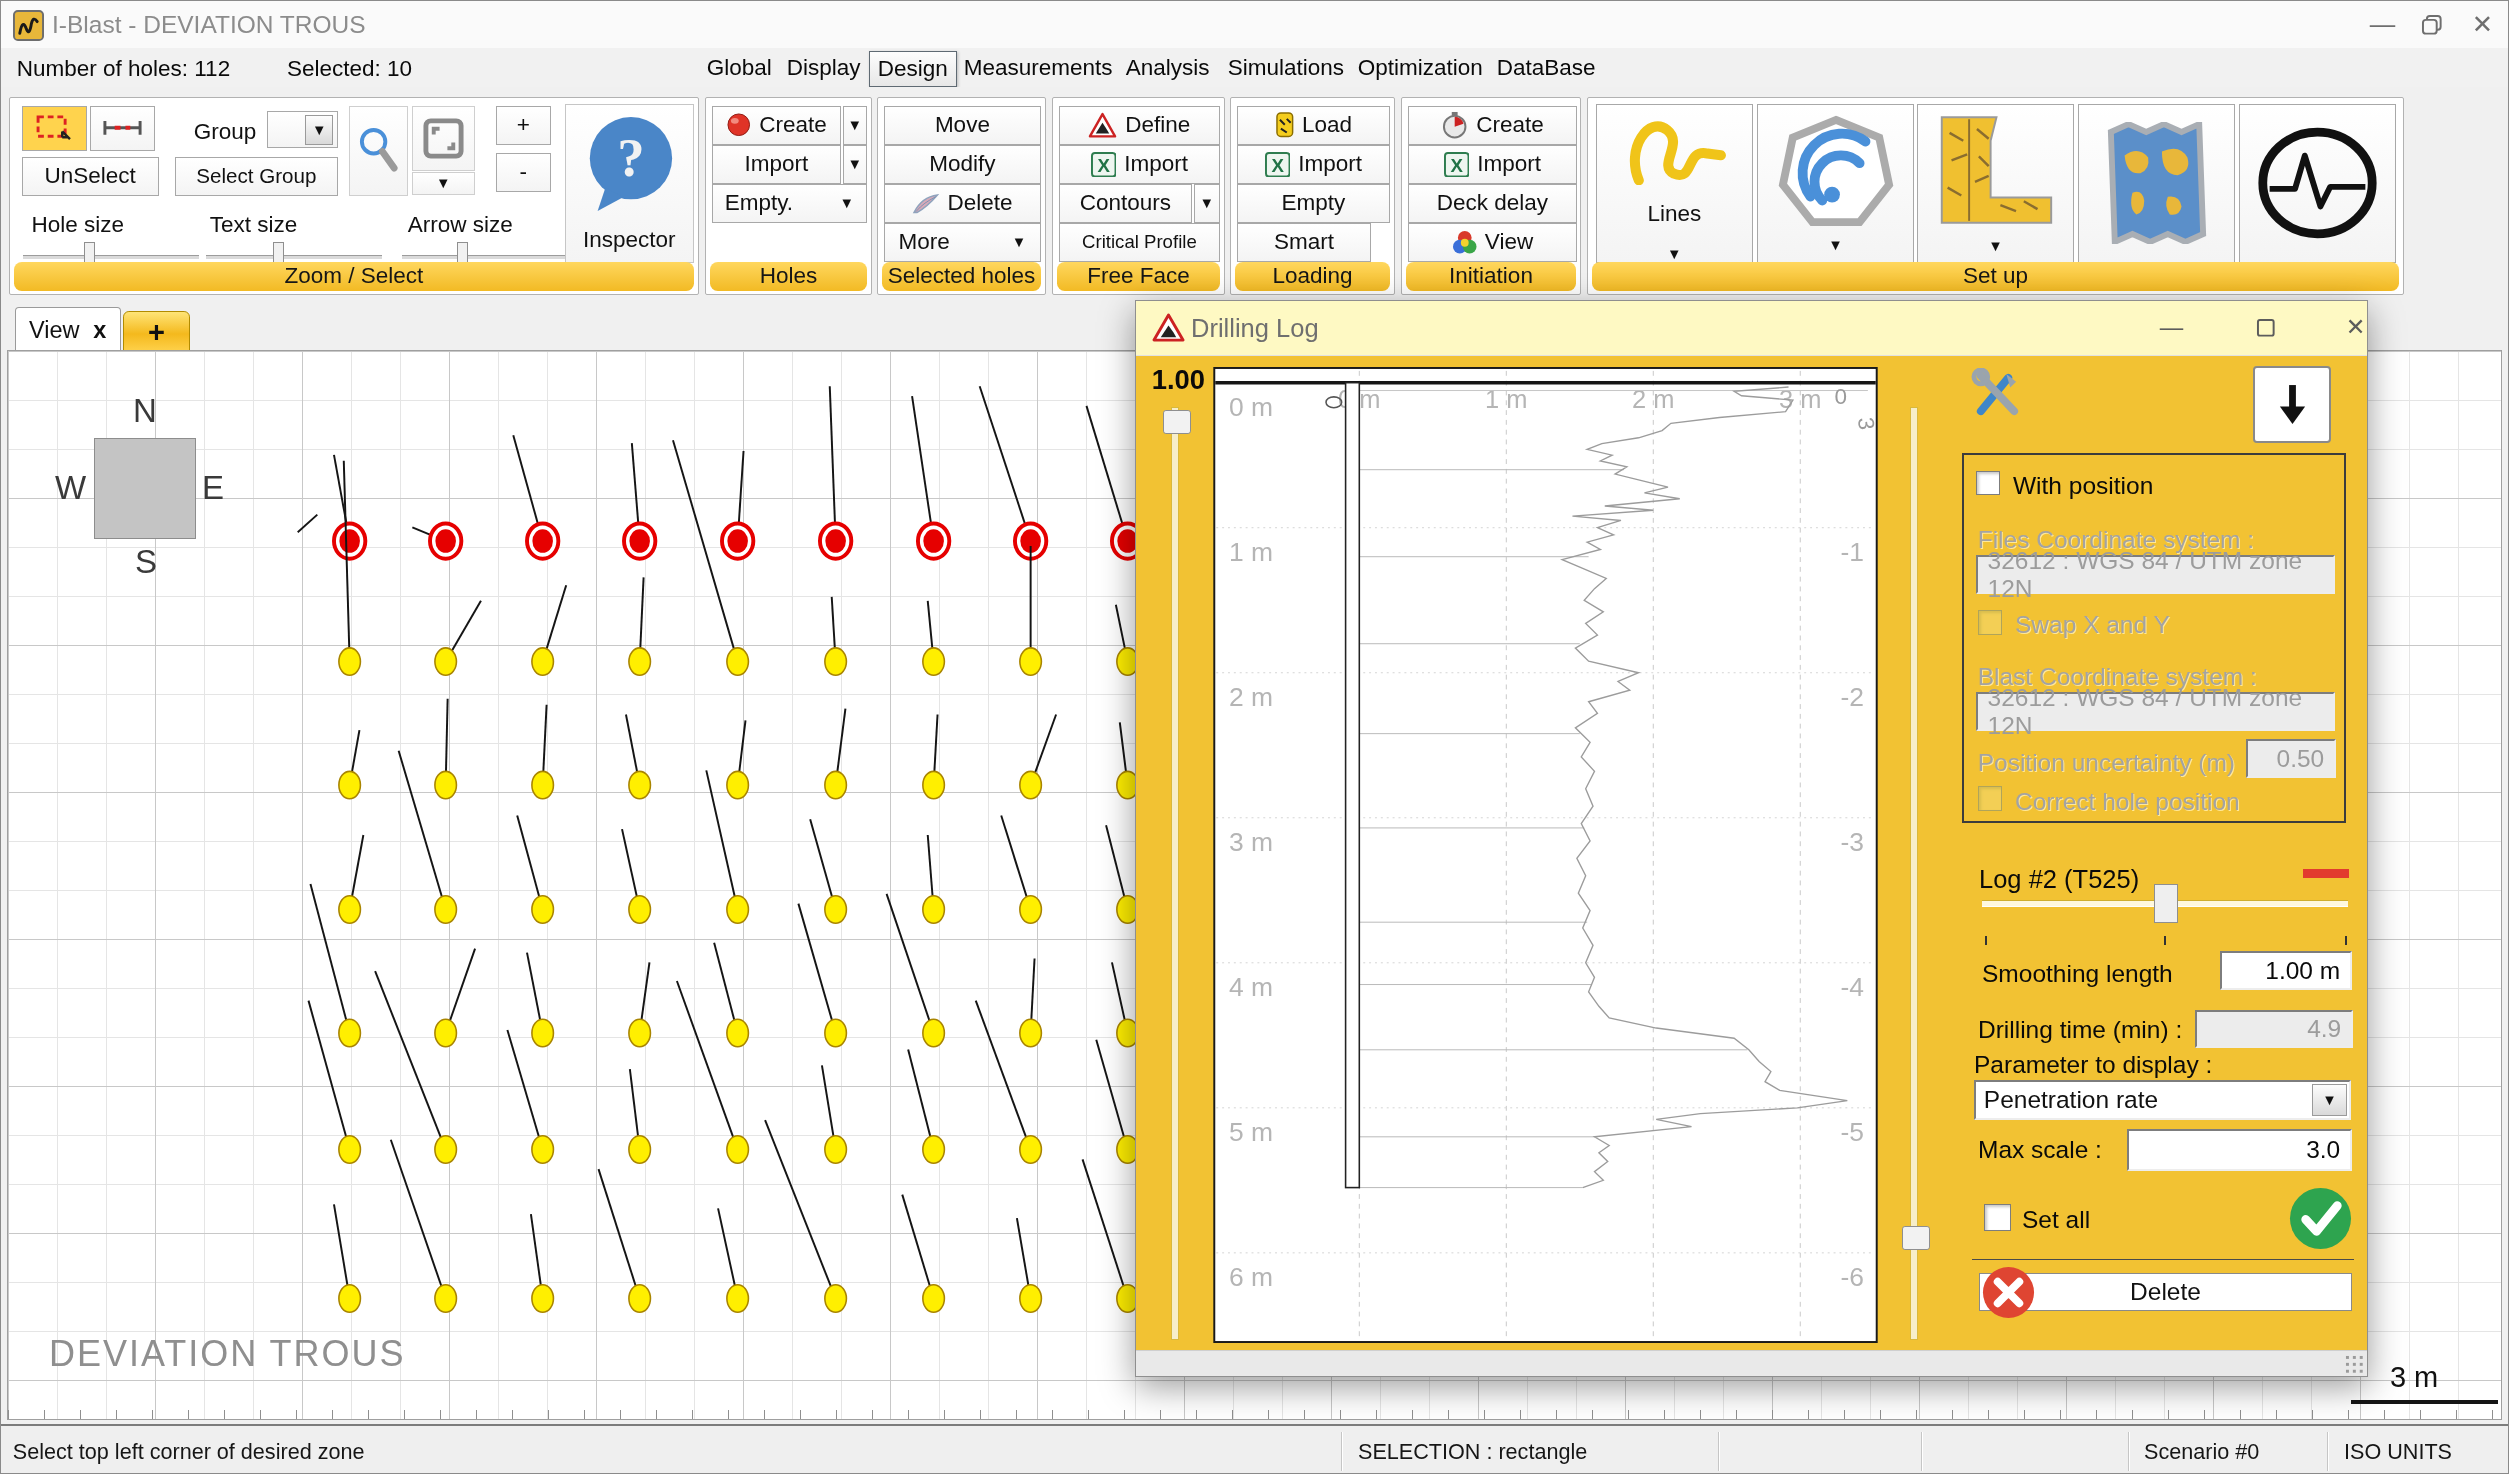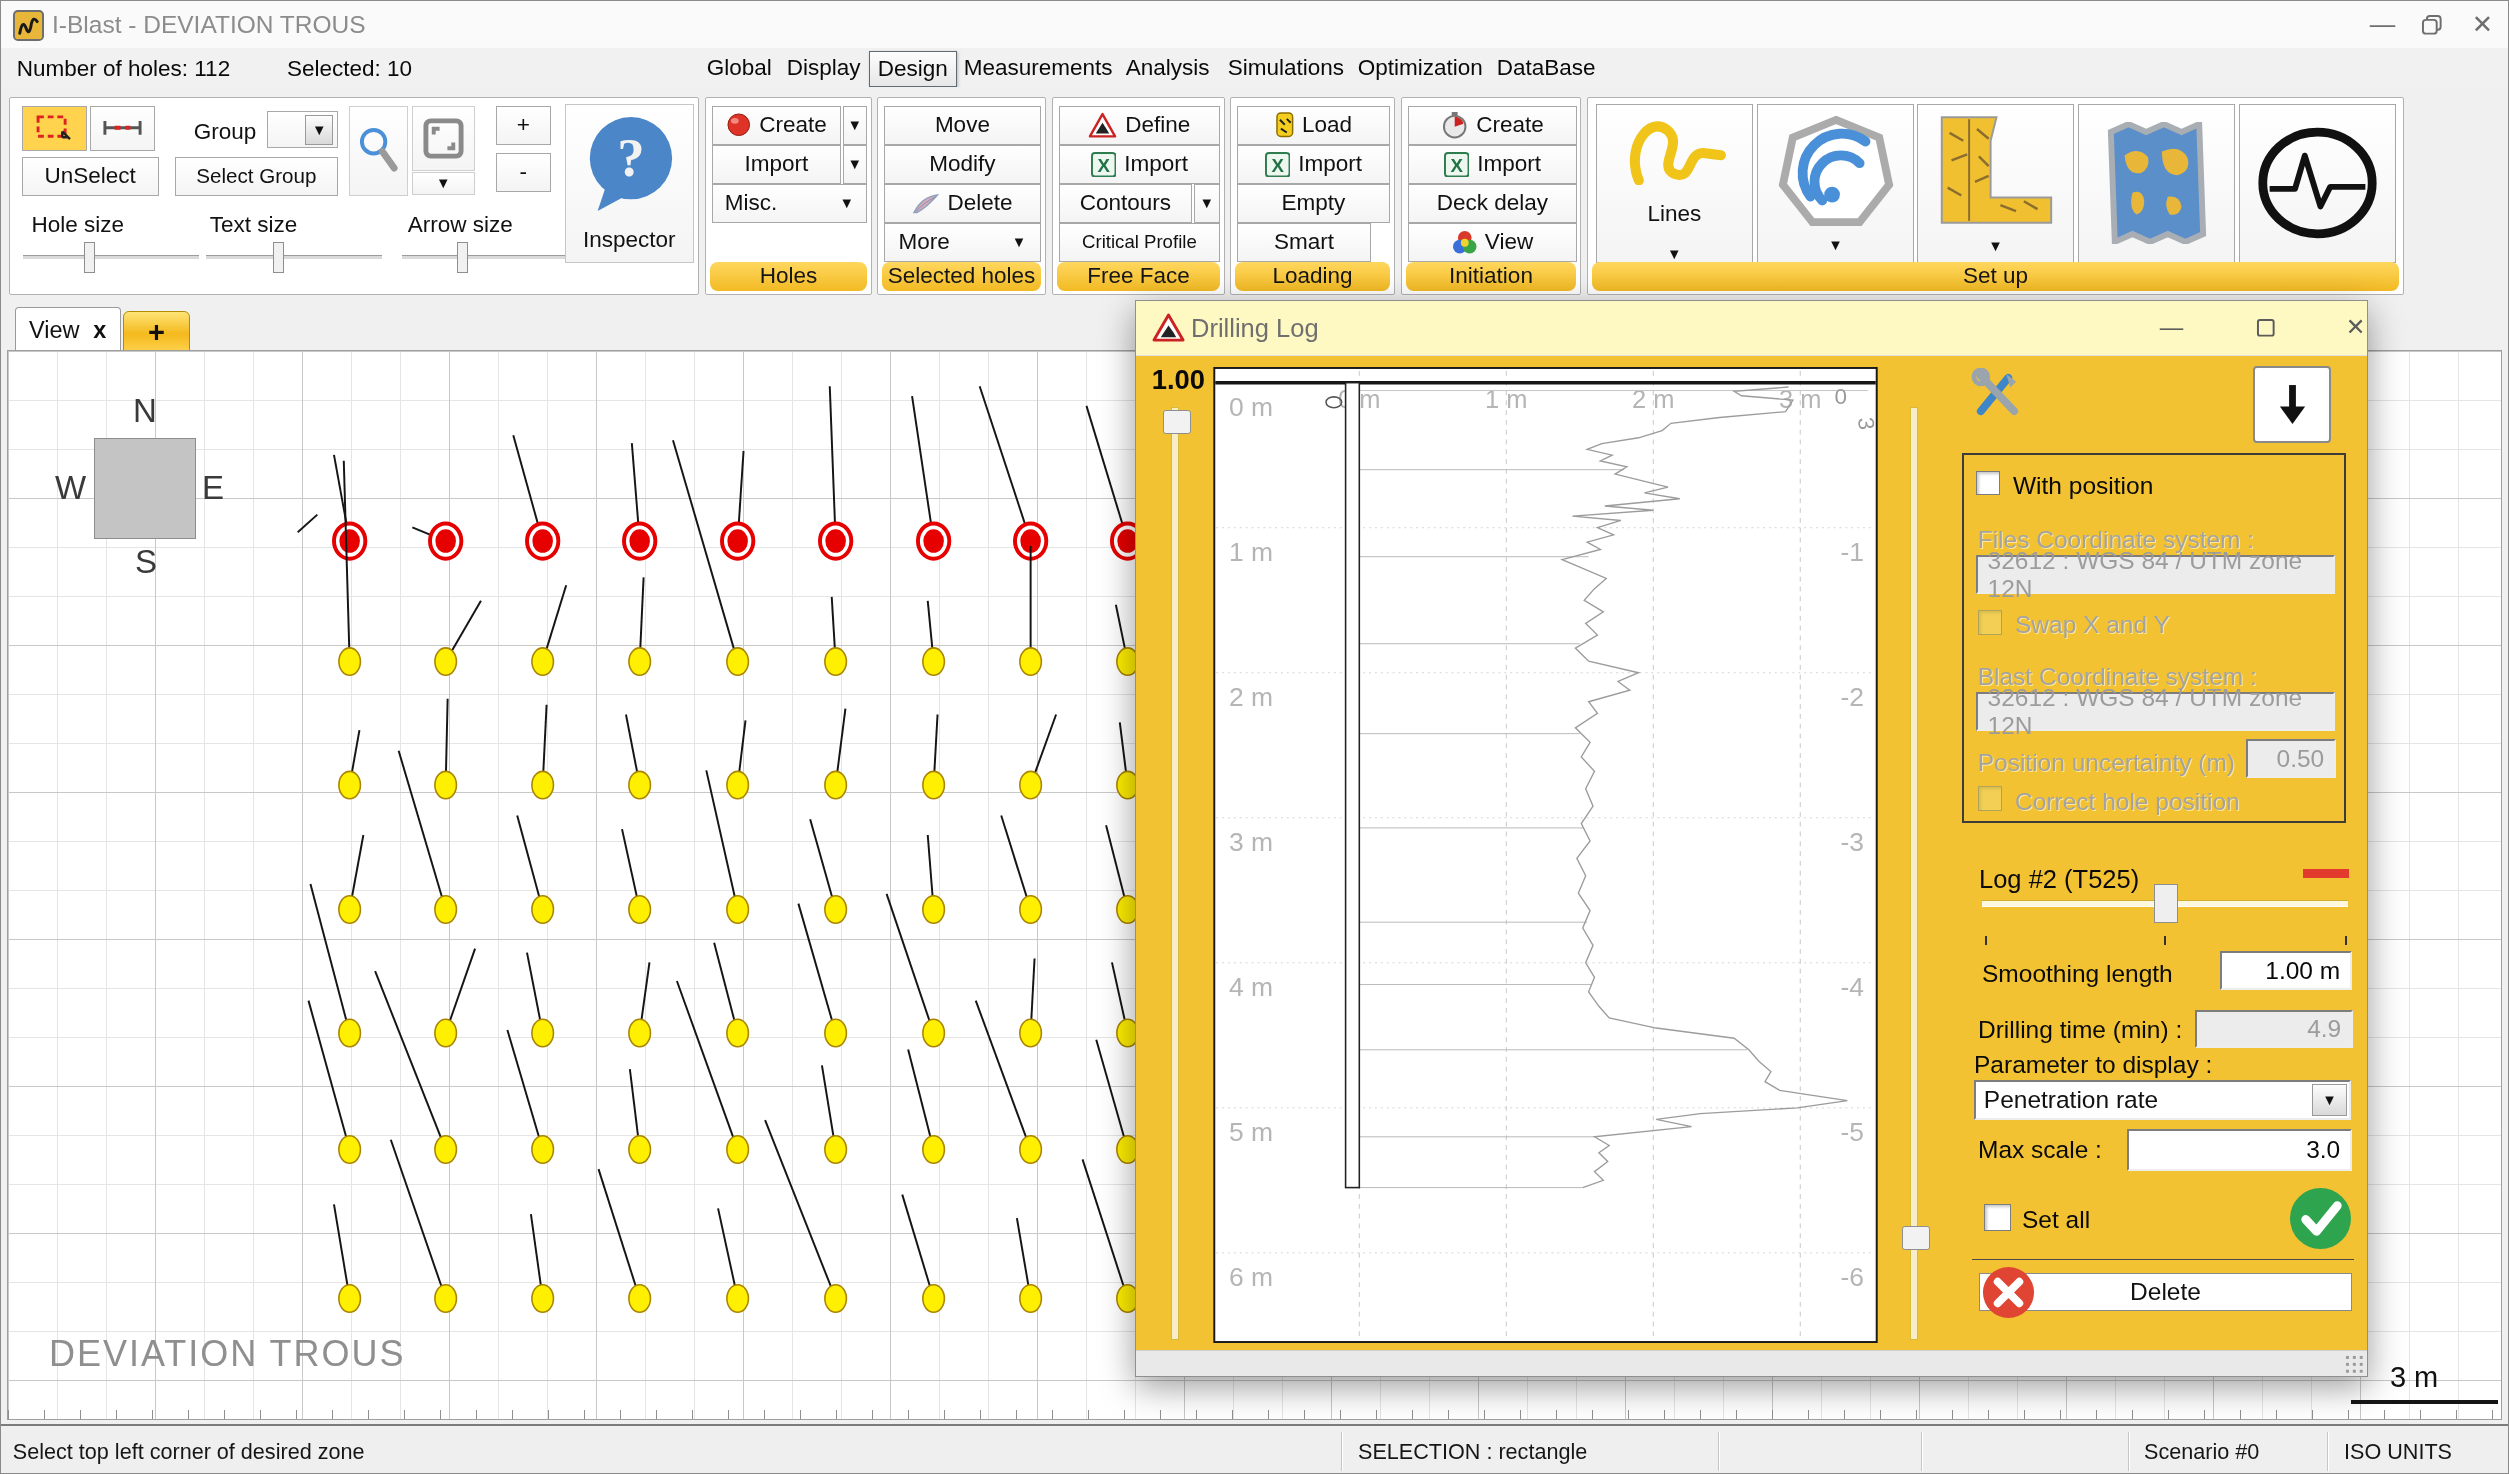--- a/index.html
+++ b/index.html
@@ -169,39 +169,40 @@
         <div class="thumb" style="left:55px"></div>
       </div>
     <div class="rb" style="left:555px;top:5.9px;width:129px;height:159px;flex-direction:column;border-color:#c6c6c6">
       <svg width="98" height="106" viewBox="0 0 100 108" style="font-size:23px">
         <circle cx="52" cy="46" r="42" fill="#4a86c8"></circle>
         <path d="M26 76 L18 100 L44 86 Z" fill="#4a86c8"></path>
         <text x="52" y="64" text-anchor="middle" font-size="56" font-weight="bold" fill="#f2f2f2" font-family="Liberation Serif,serif">?</text>
       </svg>
       <span style="font-size:22.5px">Inspector</span>
     </div>
+    <div class="gfoot">Zoom / Select</div>
   </div>
 
   <div class="grp" style="left:704px;width:167px">
     <div class="rb" style="left:5.9px;top:7.8px;width:129px;height:39px">
       <svg width="25.5" height="25.5" viewBox="0 0 26 26">
           <circle cx="13" cy="13" r="11" fill="#e03327" stroke="#8f1d14"></circle>
           <ellipse cx="9" cy="9" rx="4" ry="3" fill="#f28a7f"></ellipse>
         </svg>
       <span>Create</span>
     </div>
     <div class="rb" style="left:137px;top:7.8px;width:23.5px;height:39px">
         <span class="dd">▼</span>
       </div>
     <div class="rb" style="left:5.9px;top:47px;width:129px;height:39px">Import</div>
     <div class="rb" style="left:137px;top:47px;width:23.5px;height:39px">
         <span class="dd">▼</span>
       </div>
     <div class="rb" style="left:5.9px;top:86px;width:155px;height:39px;justify-content:space-between;padding:0 11.8px">
-      <span>Misc.</span>
+      <span>Empty.</span>
         <span class="dd">▼</span>
     </div>
     <div class="gfoot">Holes</div>
   </div>
 
   <div class="grp" style="left:876px;width:169px">
     <div class="rb" style="left:5.9px;top:7.8px;width:157px;height:39px">Move</div>
     <div class="rb" style="left:5.9px;top:47px;width:157px;height:39px">Modify</div>
     <div class="rb" style="left:5.9px;top:86px;width:157px;height:39px">
       <svg width="27.4" height="21.6" viewBox="0 0 28 22">

